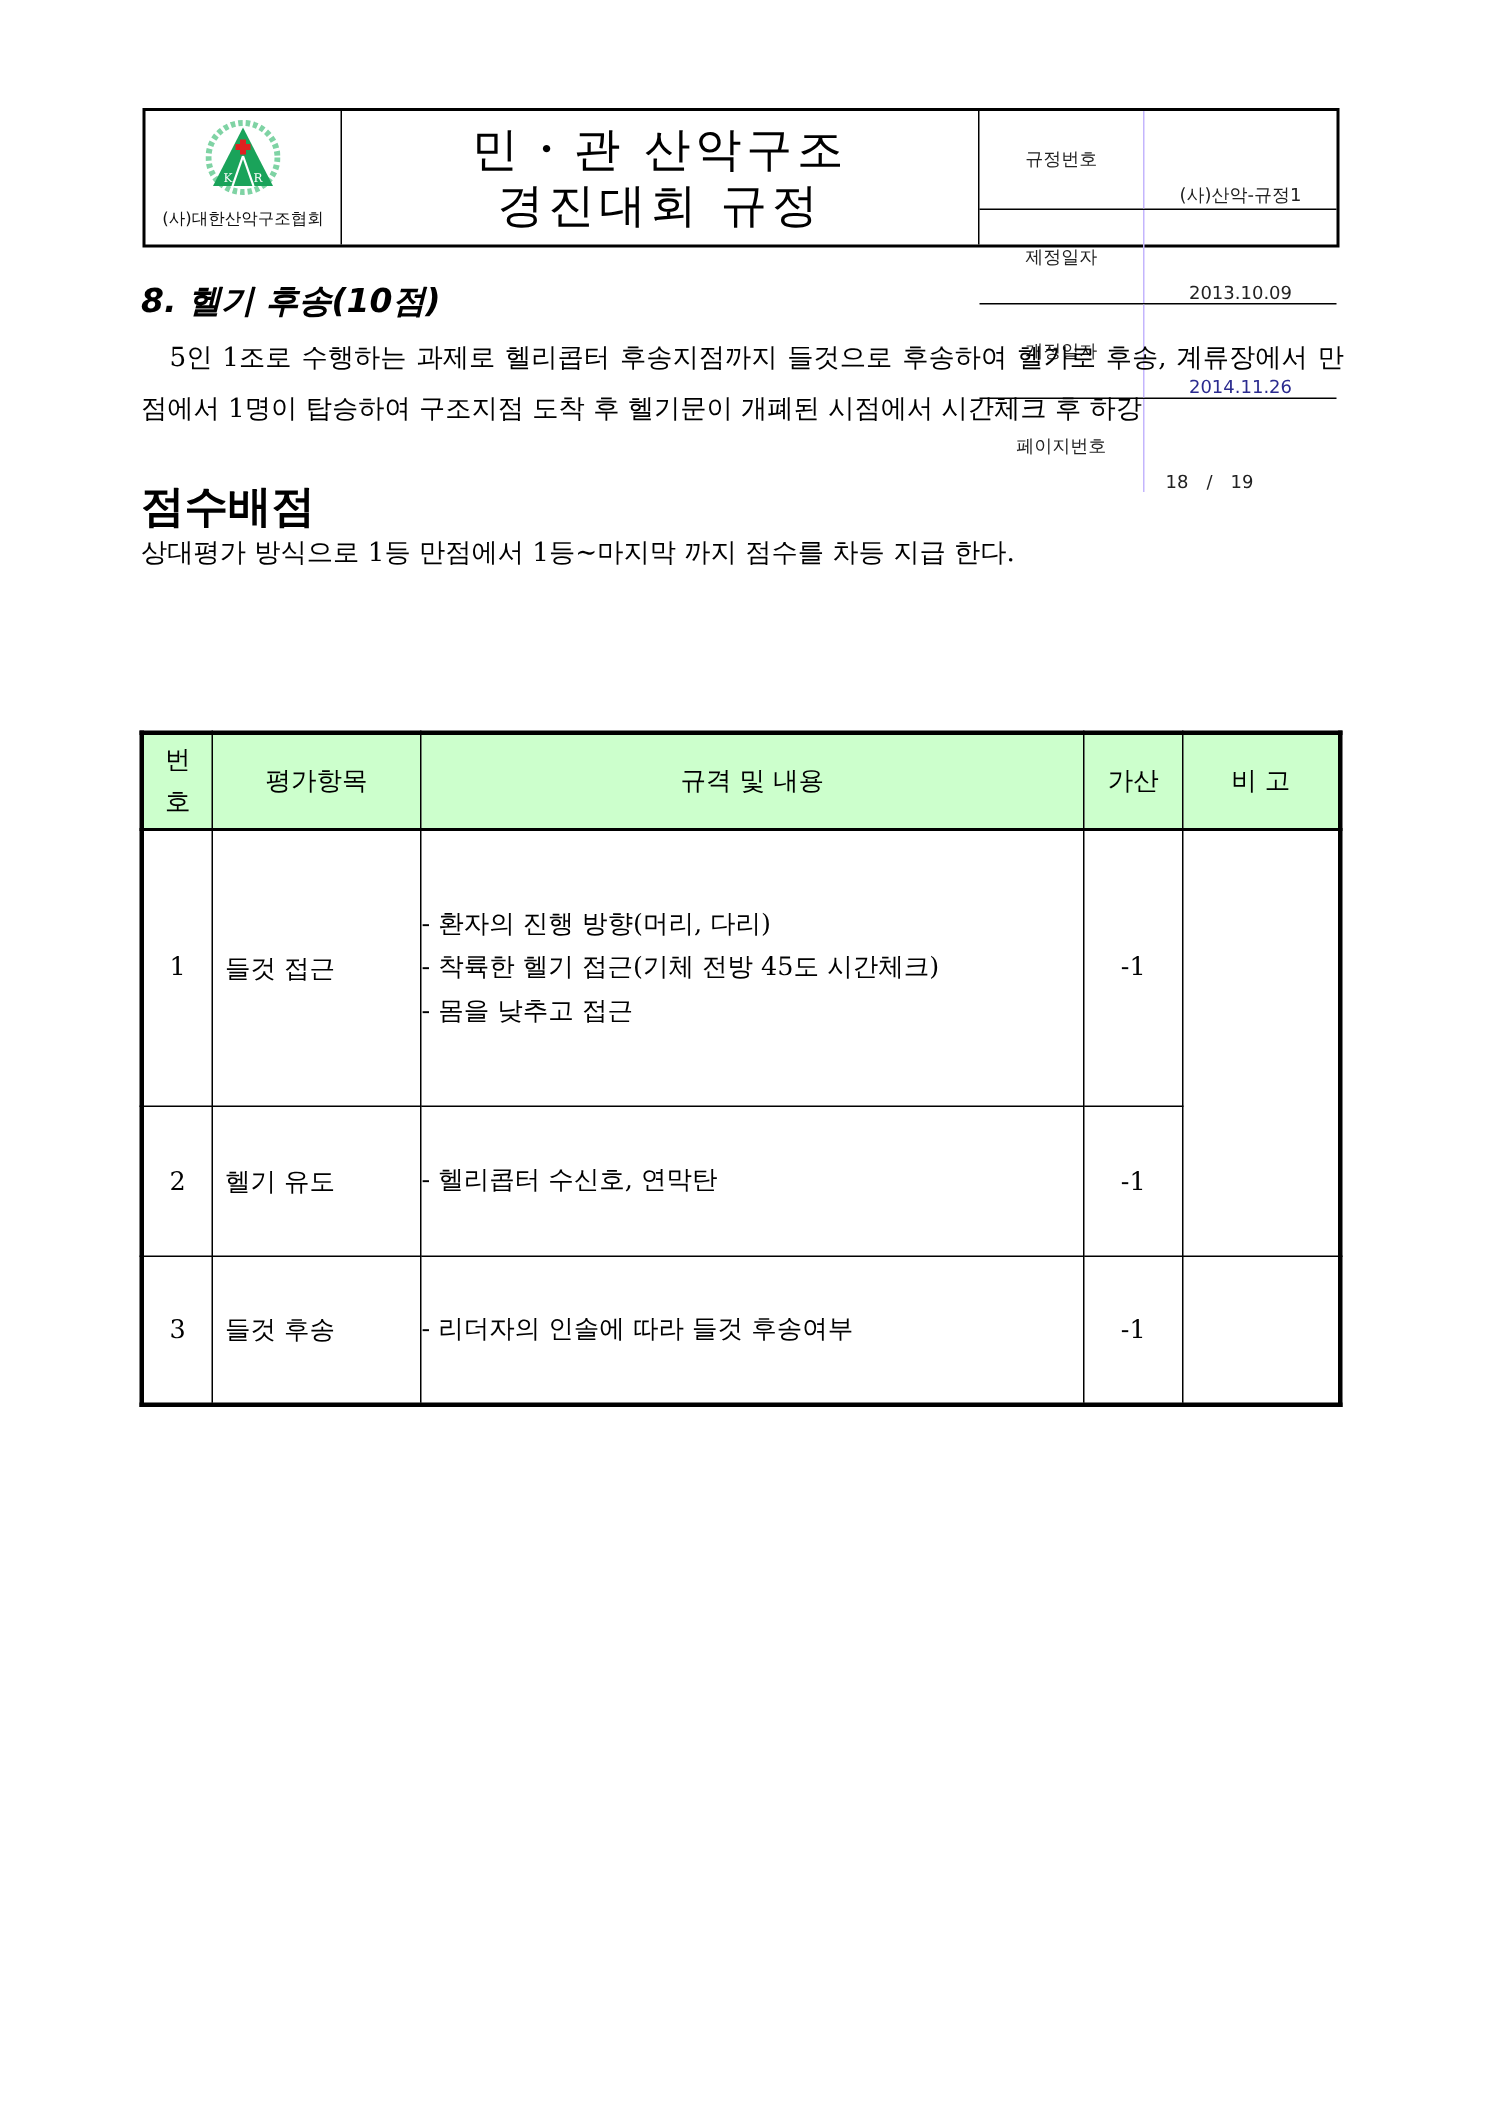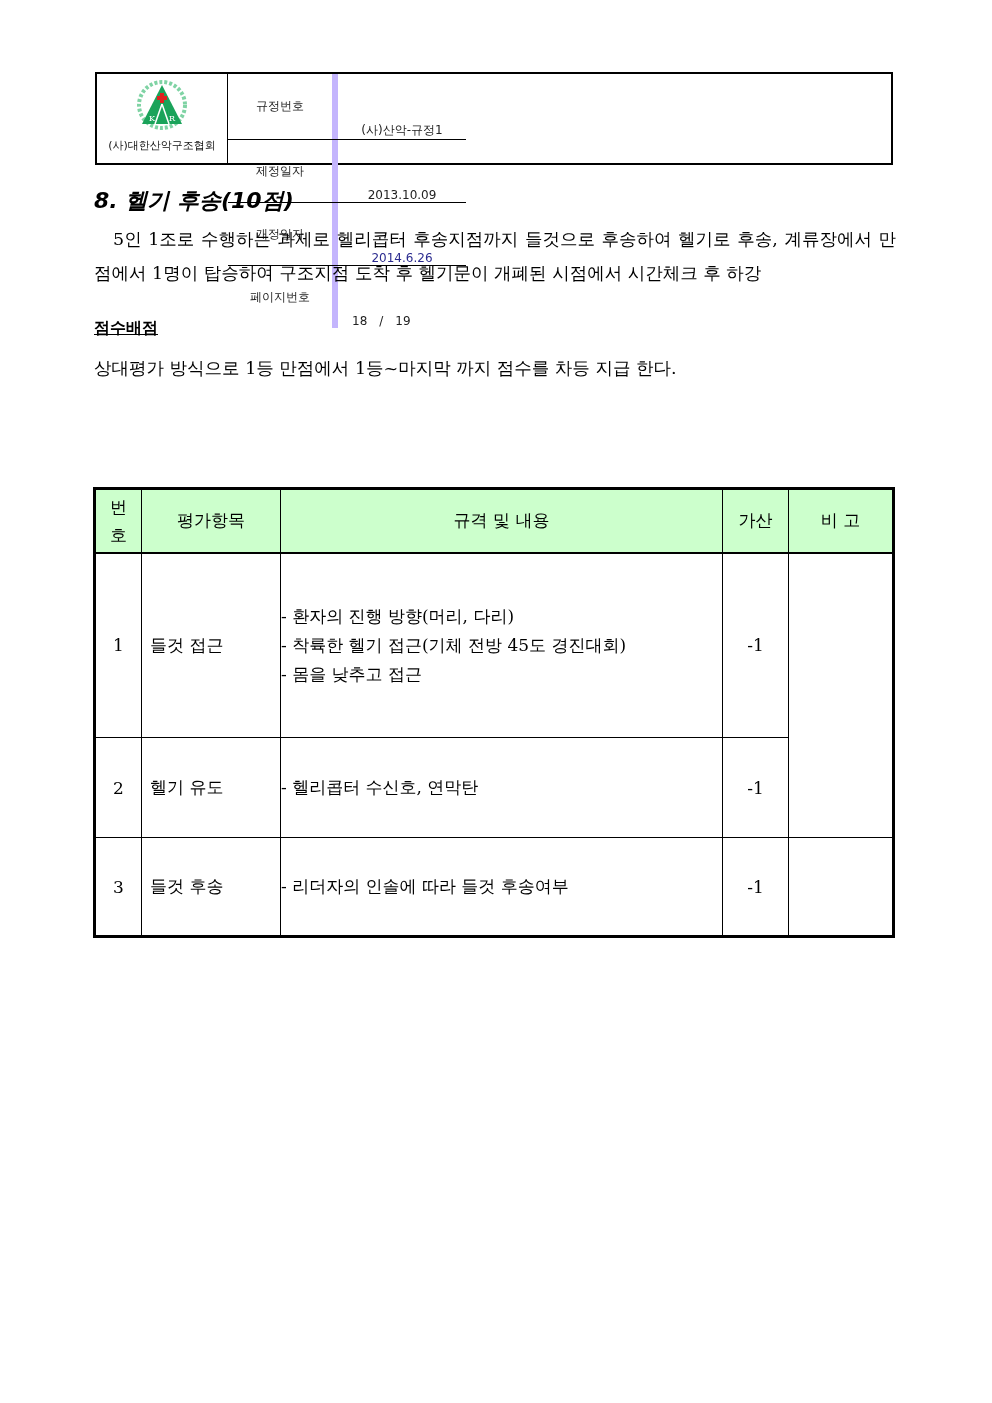--- a/index.html
+++ b/index.html
@@ -9,30 +9,30 @@
   
   .hdr { position: absolute; left: 95px; top: 72px; width: 798px; height: 93px; border: 2px solid #000; display: flex; }
   .hdr-logo { width: 131px; border-right: 1px solid #000; display: flex; flex-direction: column; align-items: center; justify-content: flex-end; padding-bottom: 10px; }
   .hdr-logo svg { width: 50px; height: 50px; margin-bottom: 8px; }
   .hdr-org { font-size: 11px; color: #111; }
   .hdr-title { flex: 1; border-right: 1px solid #000; display: flex; flex-direction: column; align-items: center; justify-content: center; line-height: 1.18; }
   .hdr-title div { font-family: "DejaVu Serif", "Liberation Serif", serif; font-size: 31px; letter-spacing: 3px; }
   .hdr-meta { width: 238px; display: flex; flex-direction: column; }
   .meta-row { flex: 1; display: flex; border-bottom: 1px solid #000; font-size: 12px; }
   .meta-row:last-child { border-bottom: none; justify-content: space-between; }
-  .meta-k { width: 110px; border-right: 6px solid #c4b5fd; display: flex; align-items: center; justify-content: center; color: #222; }
+  .meta-k { width: 110px; border-right: 1px solid #c4b5fd; display: flex; align-items: center; justify-content: center; color: #222; }
   .meta-v { flex: 1; display: flex; align-items: center; justify-content: center; color: #222; margin-top: 48px; }
   .meta-v.blue { color: #2b2b8f; }
   .meta-v.page { justify-content: flex-start; padding-left: 14px; gap: 12px; }
 
   
   .sec-title { position: absolute; left: 94px; top: 186px; font-size: 22px; font-weight: bold; font-style: italic; }
   .para { position: absolute; left: 94px; top: 222px; width: 802px; font-family: "DejaVu Serif", "Liberation Serif", serif; font-size: 17.5px; line-height: 34px; text-align: justify; }
   .para .indent { display: inline-block; width: 19px; }
-  .sub-title { position: absolute; left: 94px; top: 318px; font-size: 16px; font-weight: bold; text-decoration: underline; }
+  .sub-title { position: absolute; left: 94px; top: 318px; font-size: 29px; font-weight: bold; }
   .note { position: absolute; left: 94px; top: 356px; font-family: "DejaVu Serif", "Liberation Serif", serif; font-size: 17.5px; }
 
   
   table.score { position: absolute; left: 93px; top: 487px; width: 802px; border-collapse: collapse; border: 3px solid #000; font-family: "DejaVu Serif", "Liberation Serif", serif; font-size: 17px; }
   table.score th, table.score td { border: 1px solid #000; }
   table.score thead tr { height: 64px; background: #ccffcc; border-bottom: 2.5px solid #000; }
   table.score th { font-weight: normal; text-align: center; vertical-align: middle; }
   th.c-no { width: 47px; line-height: 28px; }
   th.c-item { width: 139px; }
   th.c-spec { width: 442px; }
@@ -55,32 +55,36 @@
       <polygon points="25,5 45,44 5,44" fill="#1aa35a"></polygon>
       <line x1="25" y1="24" x2="18" y2="44" stroke="#fff" stroke-width="1.5"></line>
       <line x1="25" y1="24" x2="32" y2="44" stroke="#fff" stroke-width="1.5"></line>
       <rect x="23" y="13" width="4" height="10" fill="#e02020"></rect>
       <rect x="20" y="16" width="10" height="4" fill="#e02020"></rect>
       <text x="12" y="41" font-size="8" fill="#fff" font-family="DejaVu Serif, serif">K</text>
       <text x="32" y="41" font-size="8" fill="#fff" font-family="DejaVu Serif, serif">R</text>
     </svg>
     <span class="hdr-org">(사)대한산악구조협회</span>
   </div>
+  <div class="hdr-title">
+    <div>민・관 산악구조</div>
+    <div>경진대회 규정</div>
+  </div>
   <div class="hdr-meta">
     <div class="meta-row">
       <div class="meta-k">규정번호</div>
       <div class="meta-v">(사)산악-규정1</div>
     </div>
     <div class="meta-row">
       <div class="meta-k">제정일자</div>
       <div class="meta-v">2013.10.09</div>
     </div>
     <div class="meta-row">
       <div class="meta-k">개정일자</div>
-      <div class="meta-v blue">2014.6.26</div>
+      <div class="meta-v blue">2014.11.26</div>
     </div>
     <div class="meta-row">
       <div class="meta-k">페이지번호</div>
       <div class="meta-v page">
         <span>18</span>
         <span>/</span>
         <span>19</span>
       </div>
     </div>
   </div>
@@ -100,21 +104,21 @@
       <th class="c-pts">가산</th>
       <th class="c-rem">비 고</th>
     </tr>
   </thead>
   <tbody>
     <tr class="r1">
       <td class="no">1</td>
       <td class="item">들것 접근</td>
       <td class="spec">
         <div>- 환자의 진행 방향(머리, 다리)</div>
-        <div>- 착륙한 헬기 접근(기체 전방 45도 경진대회)</div>
+        <div>- 착륙한 헬기 접근(기체 전방 45도 시간체크)</div>
         <div>- 몸을 낮추고 접근</div>
       </td>
       <td class="pts">-1</td>
       <td rowspan="2"></td>
     </tr>
     <tr class="r2">
       <td class="no">2</td>
       <td class="item">헬기 유도</td>
       <td class="spec">
           <div>- 헬리콥터 수신호, 연막탄</div>

